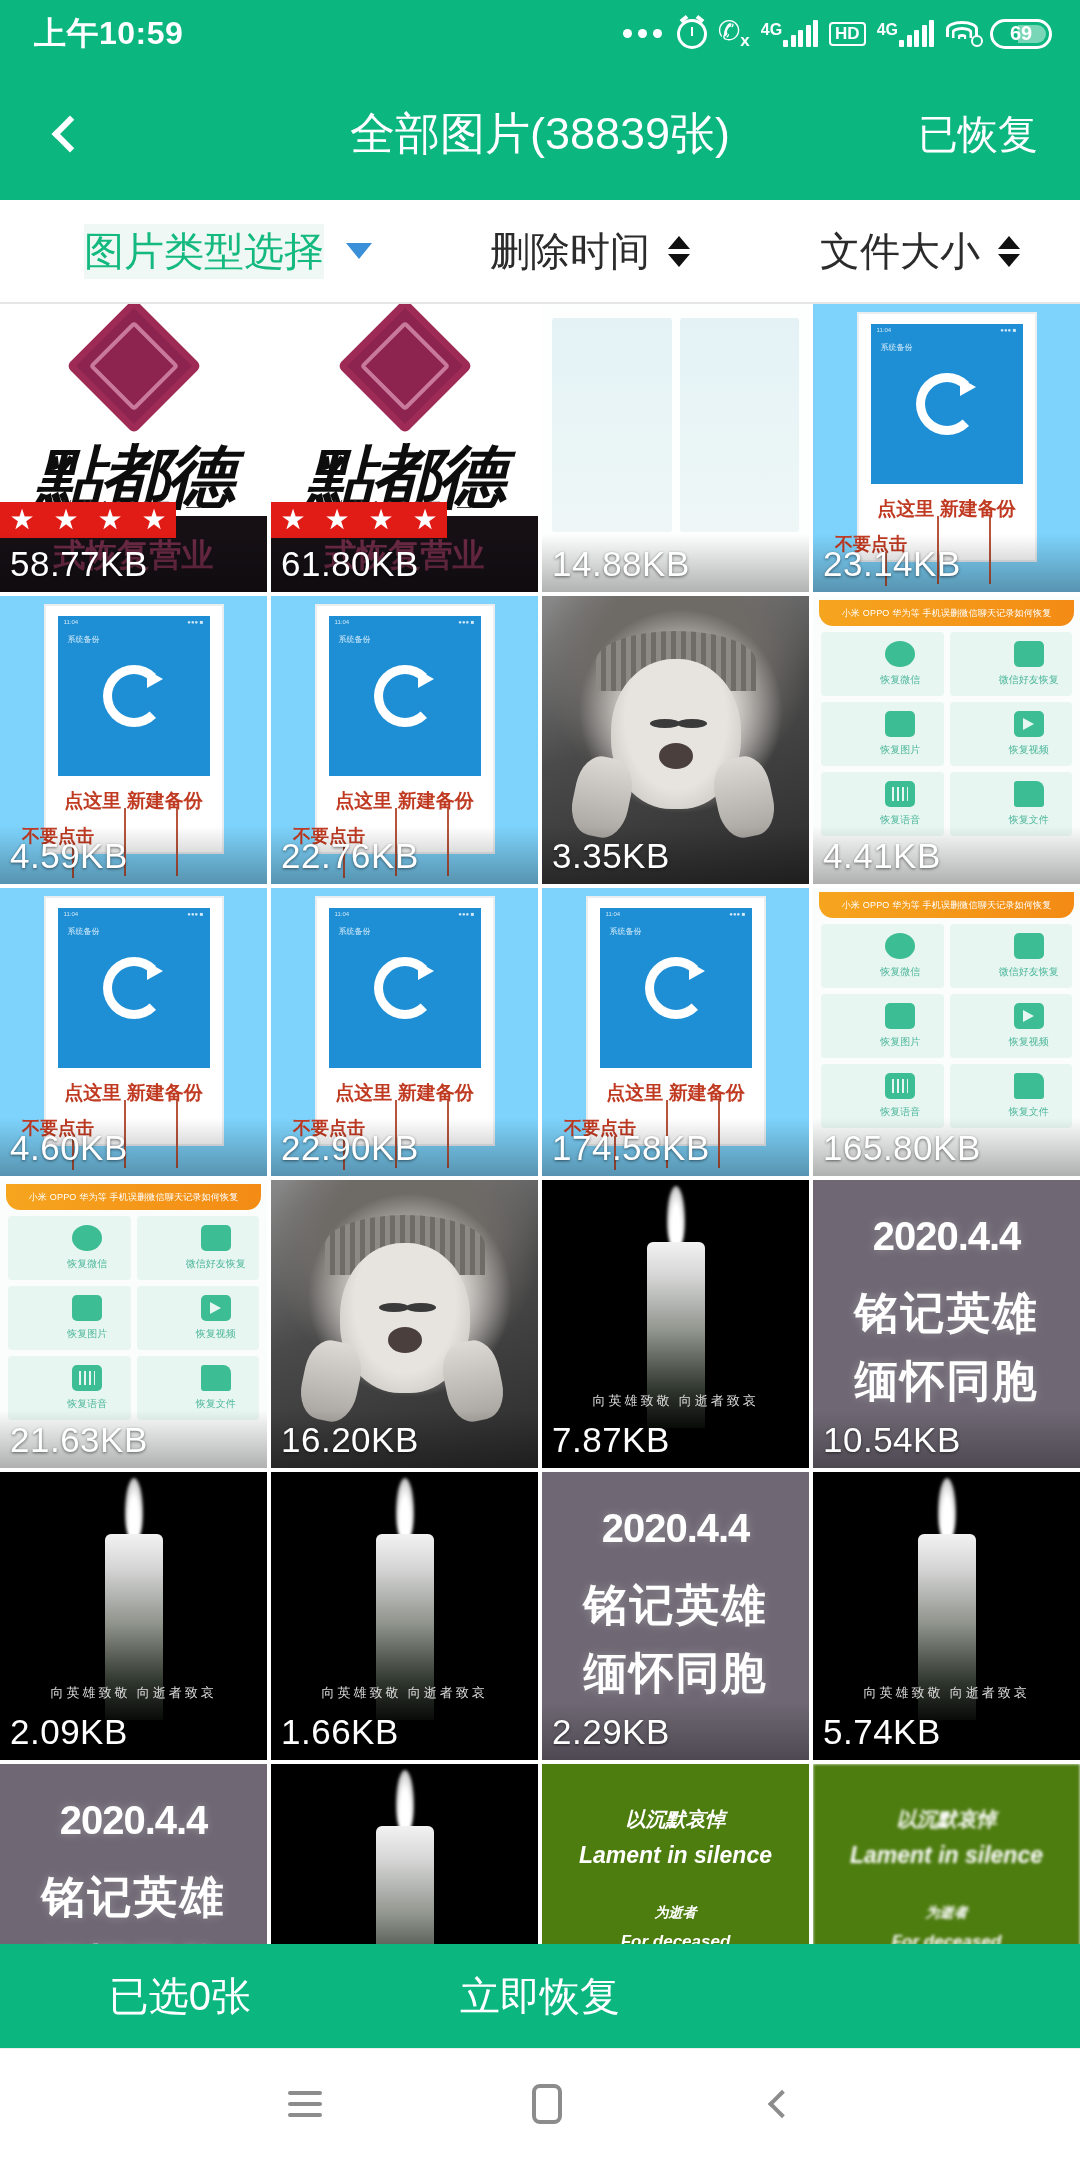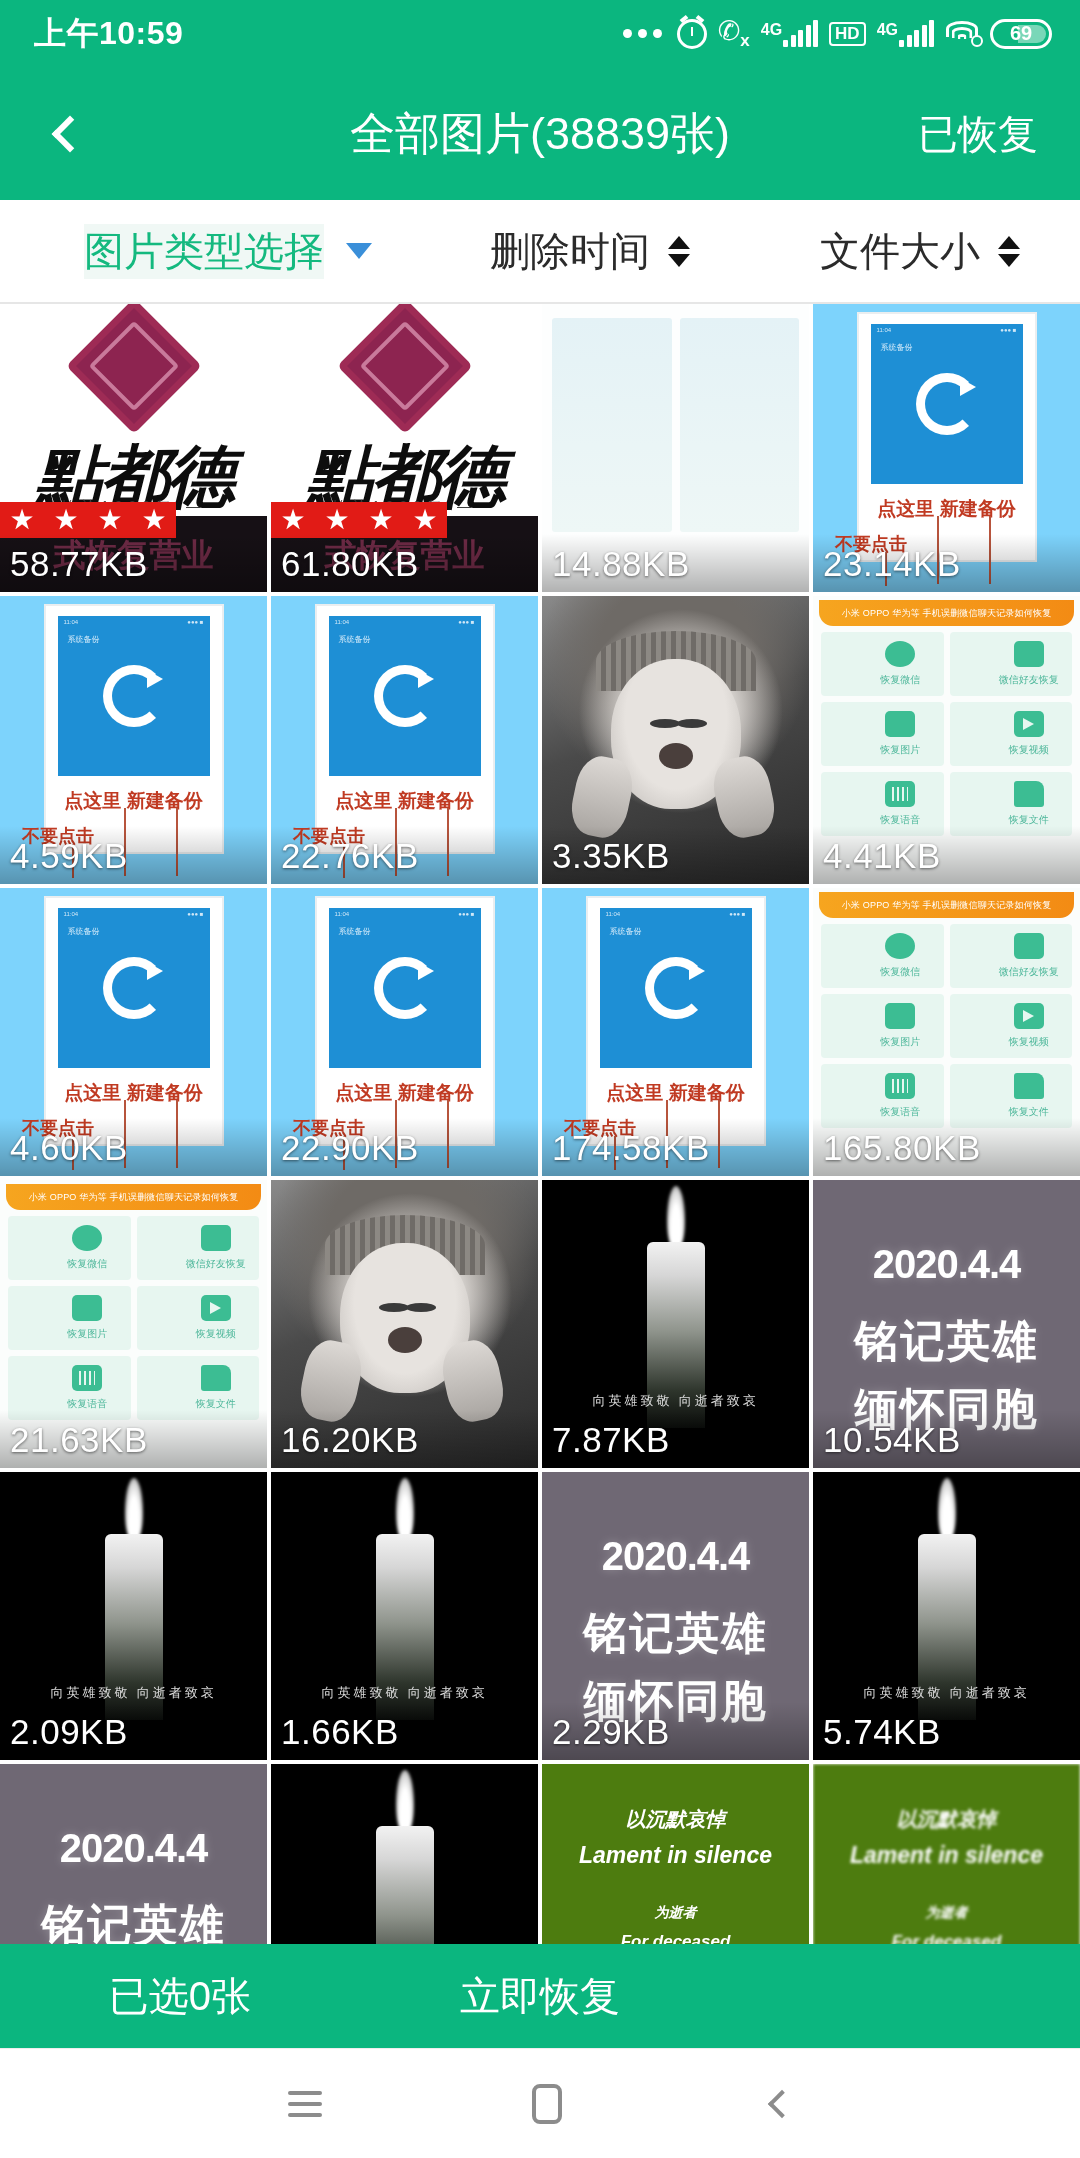--- a/index.html
+++ b/index.html
@@ -245,21 +245,20 @@
   .t-candle .cap{
     position:absolute; left:0;right:0; text-align:center; color:#dcdcdc;
     font-family:"Liberation Serif", serif; font-size:13px; letter-spacing:3px;
   }
 
   
   .t-poster{ background:#6f6874; }
   .t-poster .ln{
     color:#ffffff; text-align:center; font-weight:700;
     text-shadow: 0 0 10px rgba(255,255,255,.25);
-    margin-top: 28px;
   }
   .t-poster .d{ position:absolute; left:0;right:0; top:34px; font-size:40px; letter-spacing:-1px;}
   .t-poster .c1{ position:absolute; left:0;right:0; top:104px; font-size:44px; letter-spacing:2px;}
   .t-poster .c2{ position:absolute; left:0;right:0; top:172px; font-size:44px; letter-spacing:2px;}
 
   
   .t-lament{ background:#4d7c0f;font-style:italic; }
   .t-lament .z1{ position:absolute; left:0;right:0; top:42px; text-align:center; color:#fff; font-size:20px; font-weight:700;}
   .t-lament .z2{ position:absolute; left:0;right:0; top:78px; text-align:center; color:#fff; font-size:23px; font-weight:700;}
   .t-lament .z3{ position:absolute; left:0;right:0; top:140px; text-align:center; color:#fff; font-size:14px; font-weight:700;}

